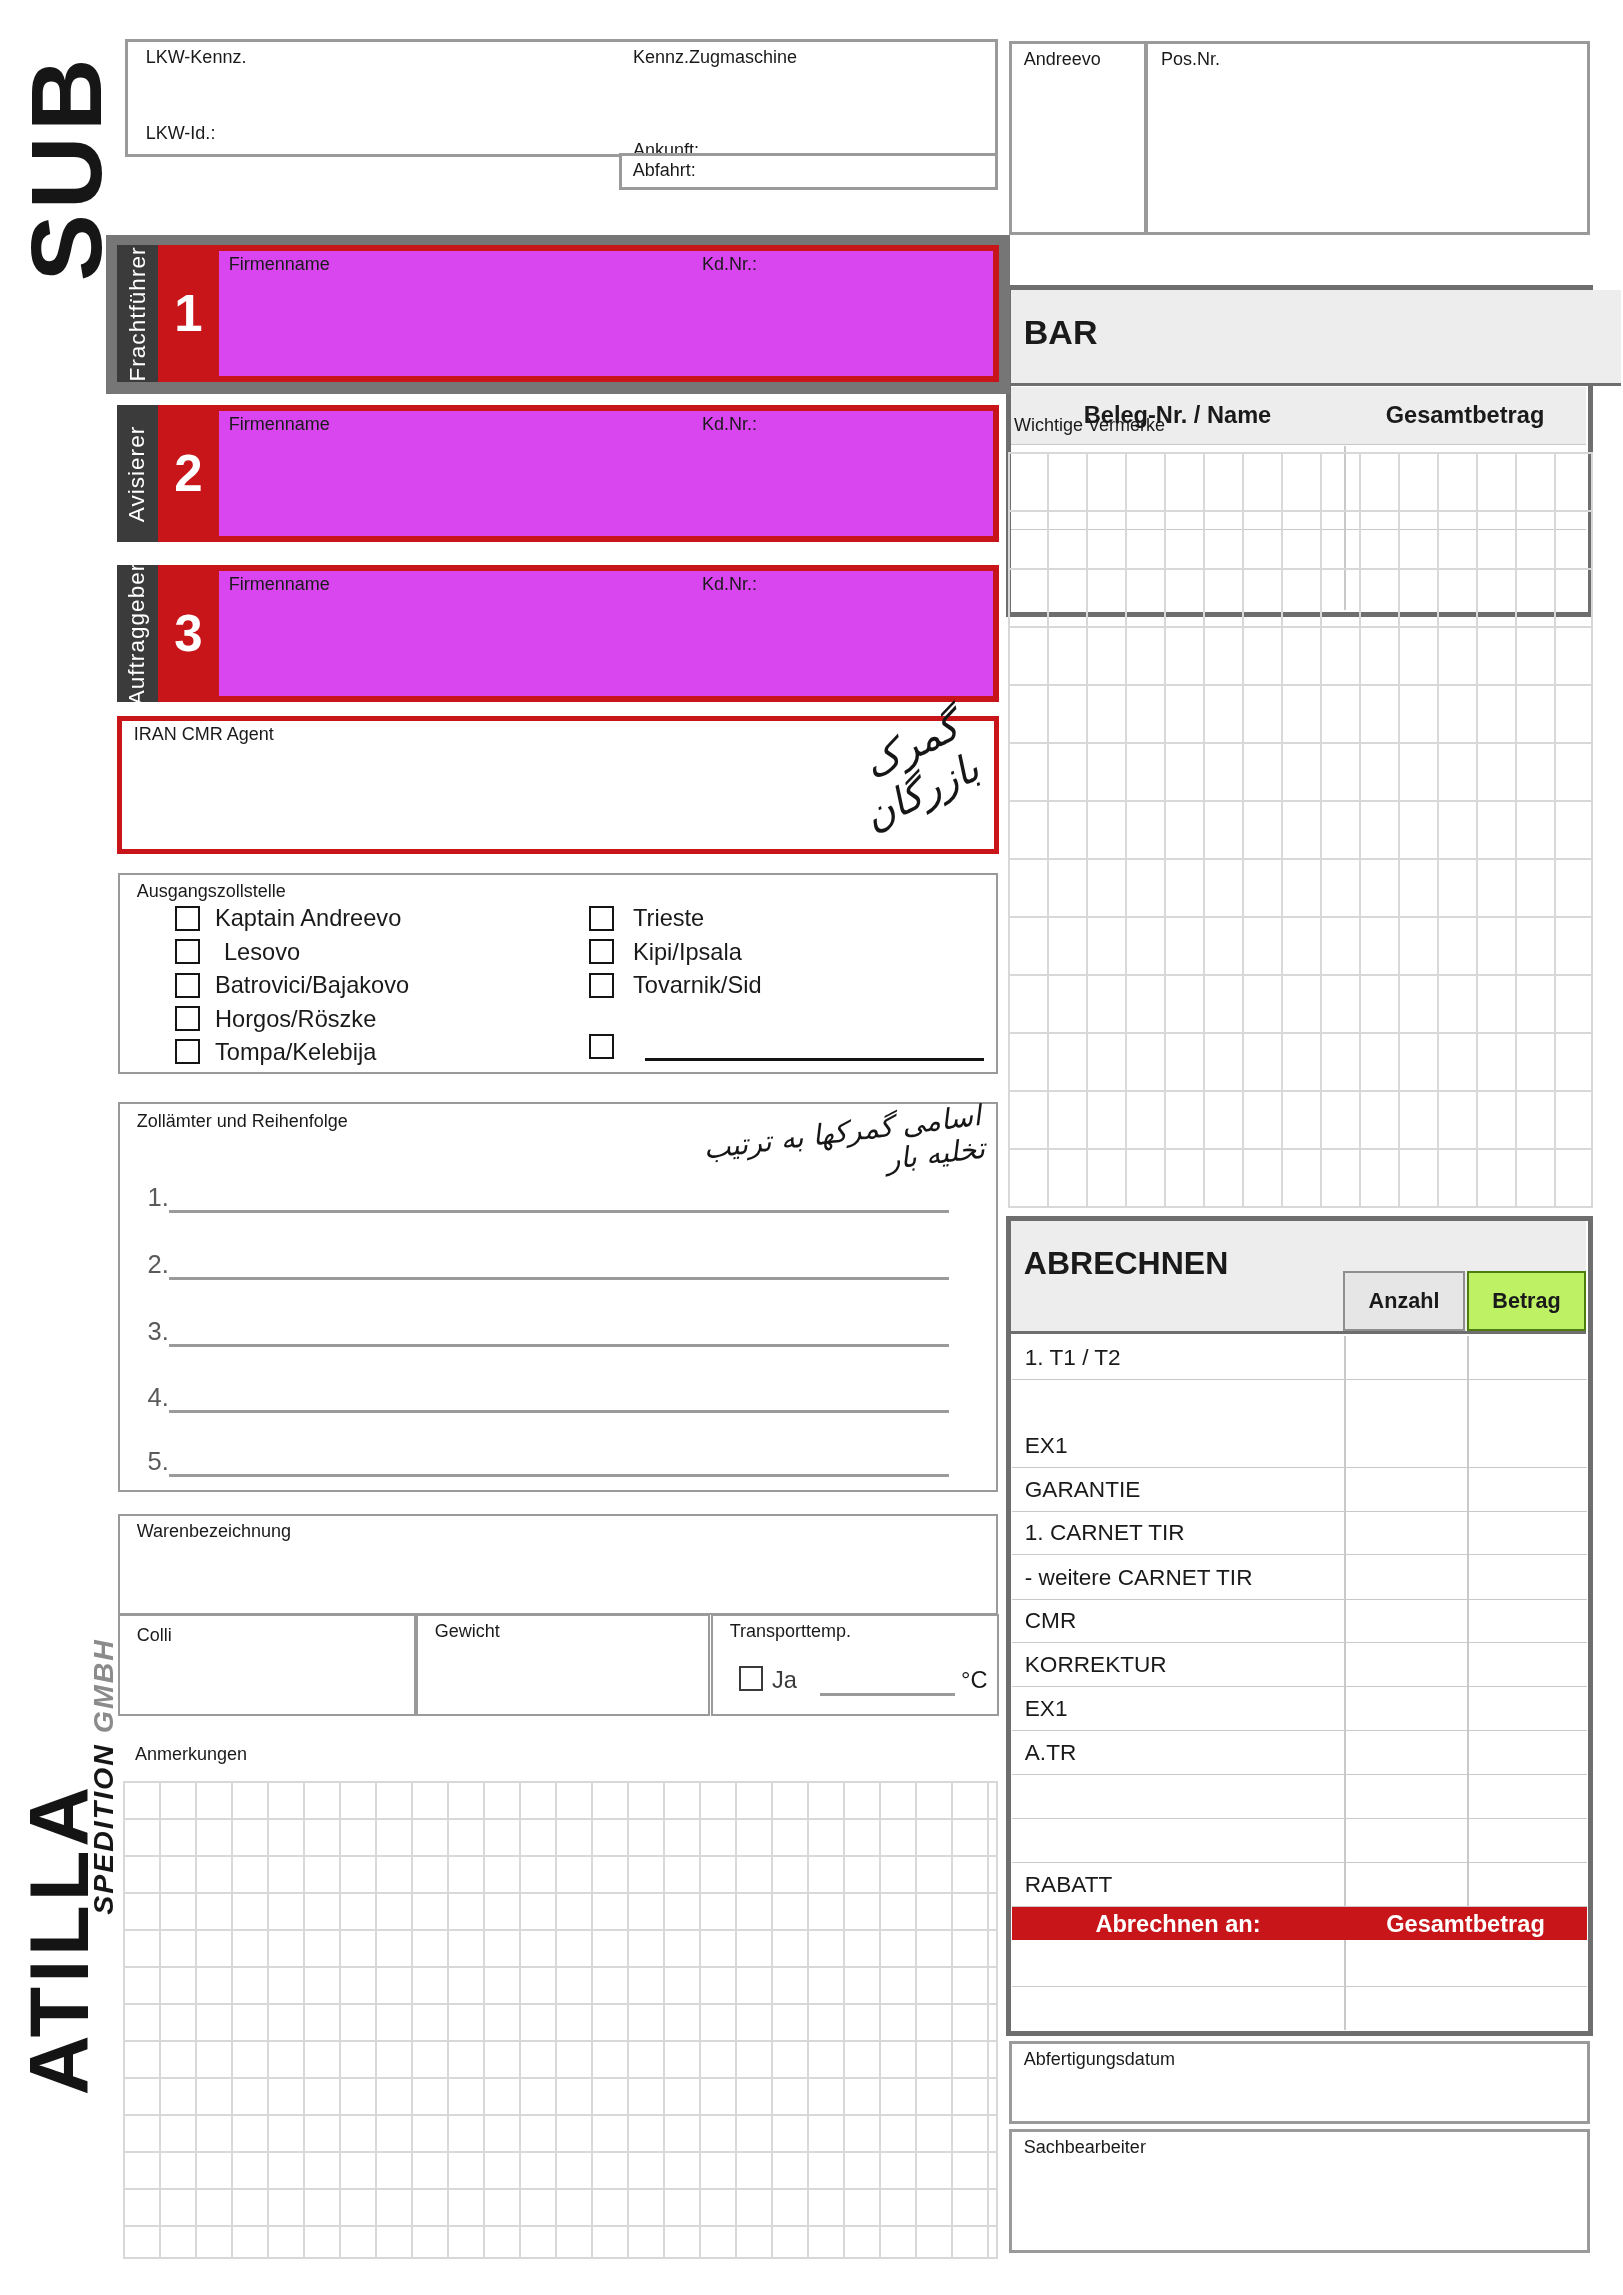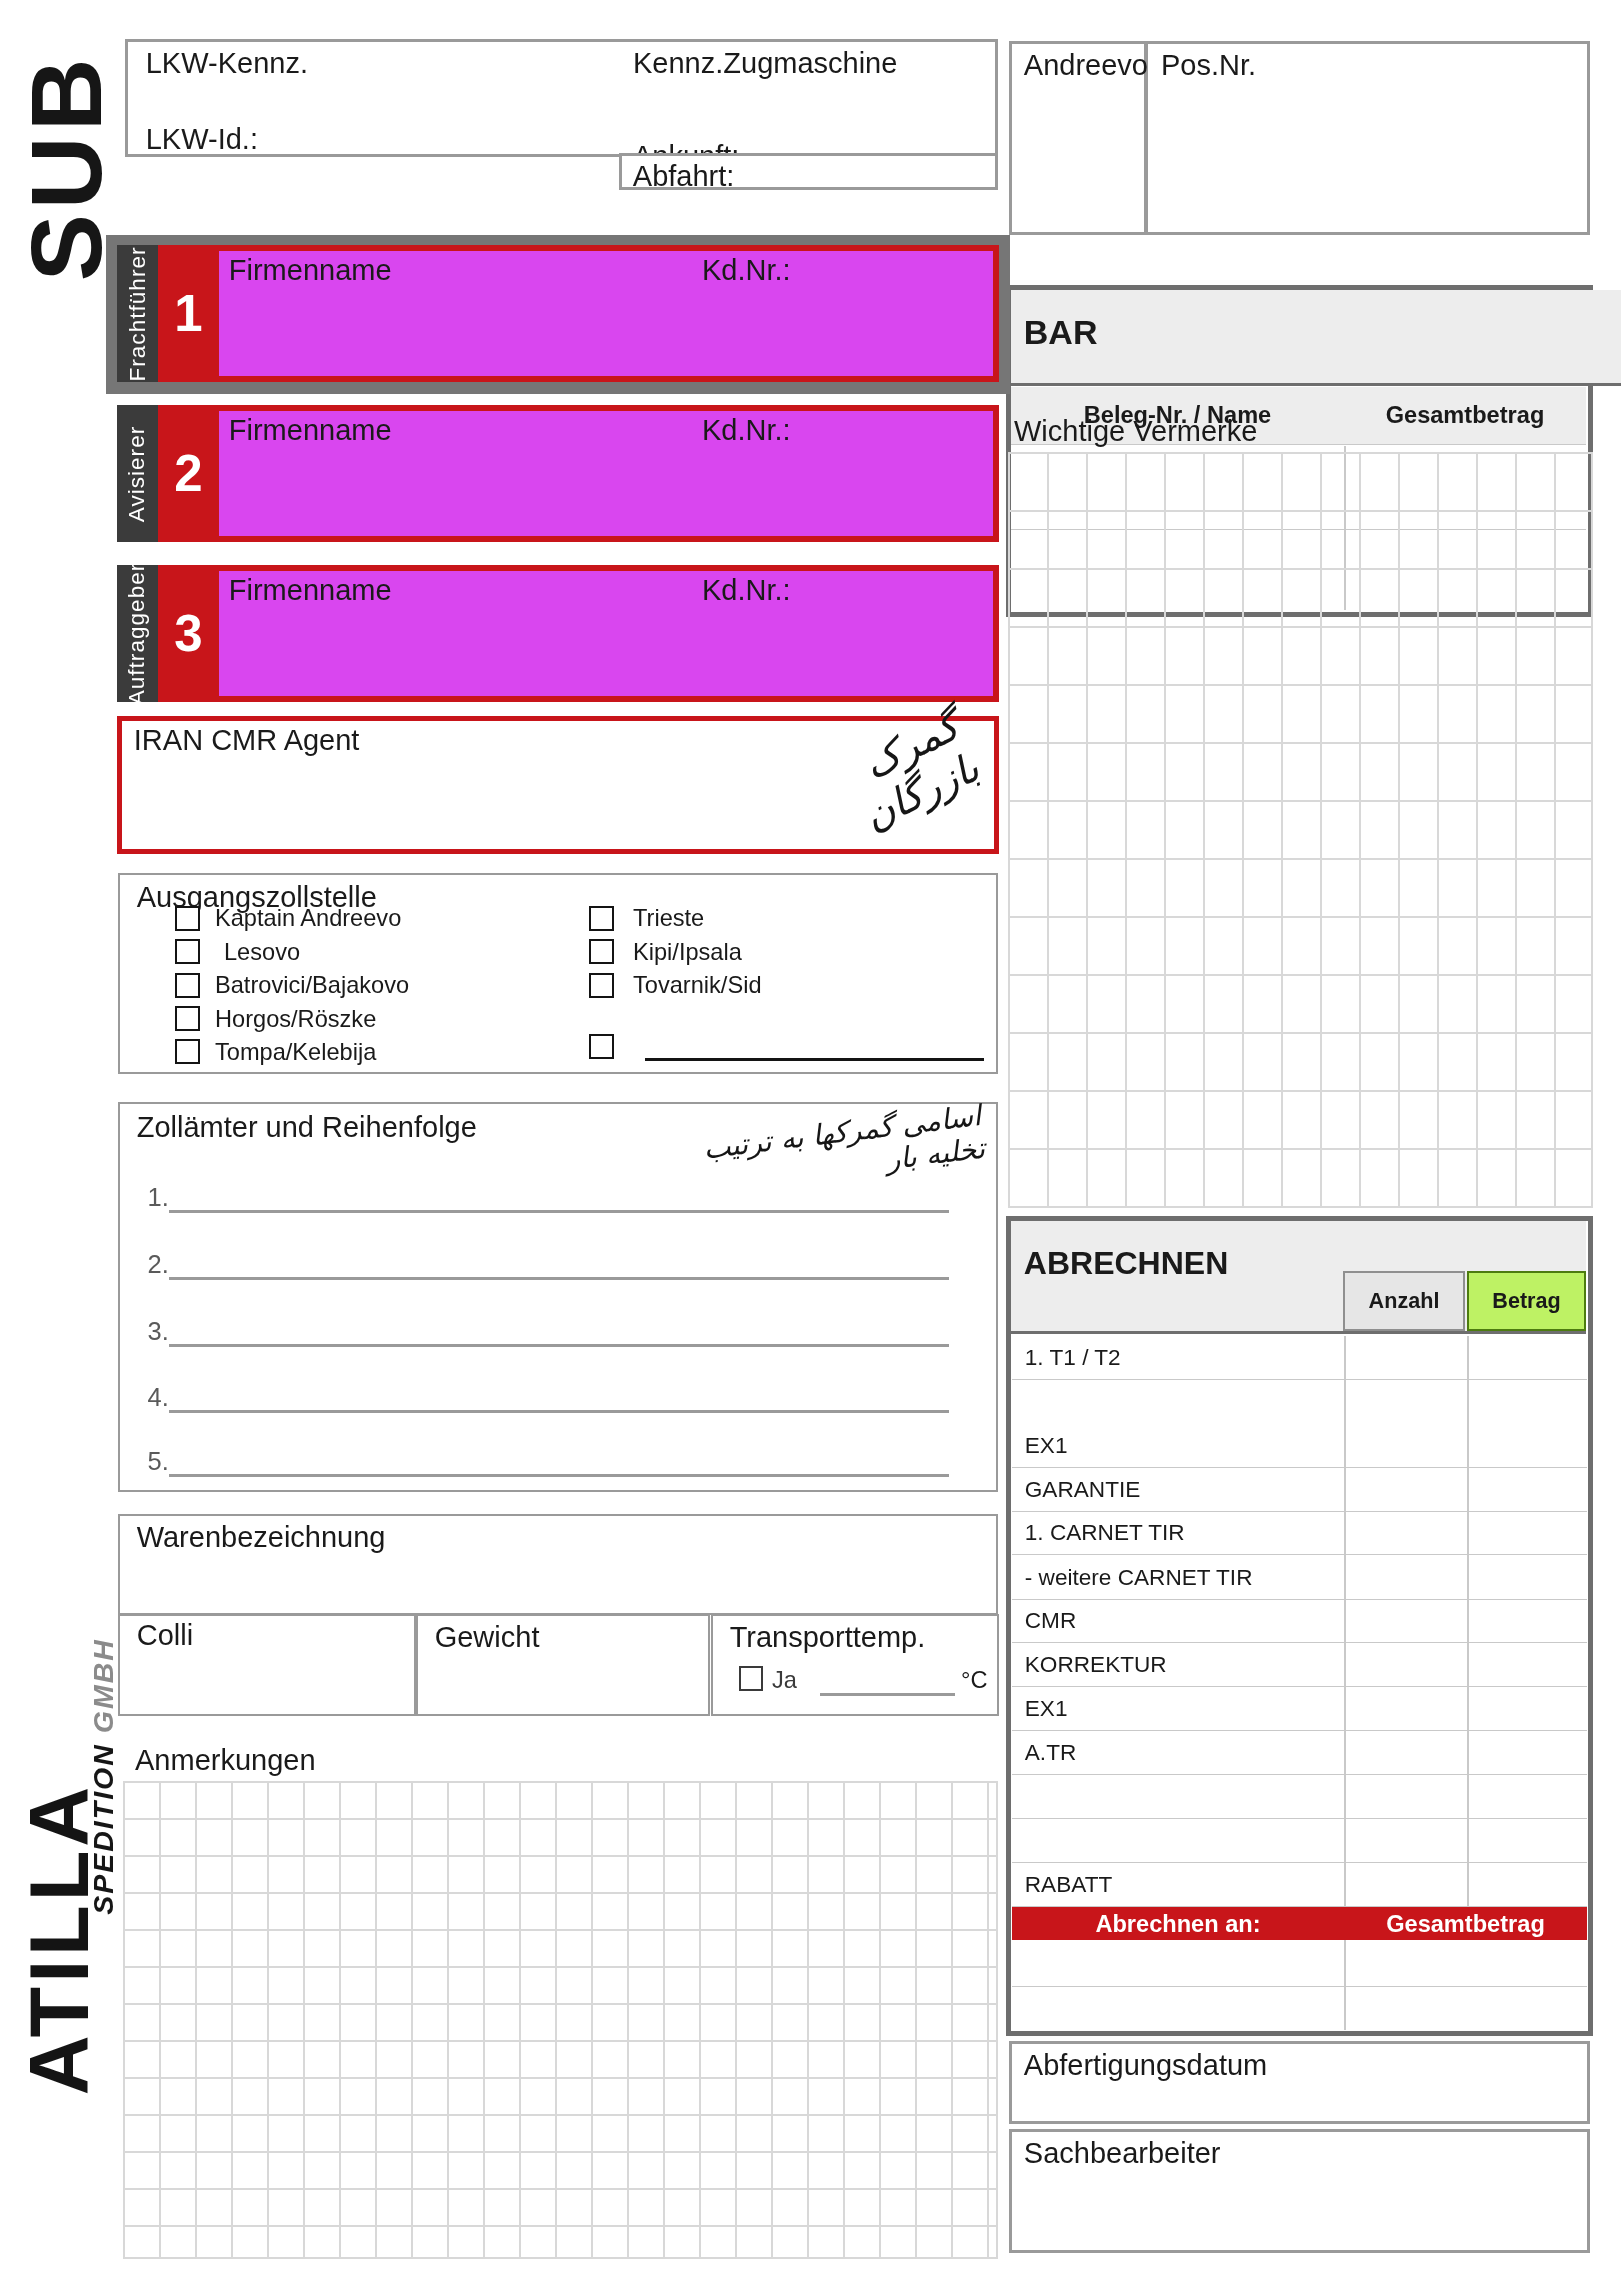--- a/index.html
+++ b/index.html
@@ -1,19 +1,19 @@
 <!DOCTYPE html>
 <html style="font-size:7.9px"><head>
 <meta charset="utf-8">
 <style>
   html,body{margin:0;padding:0;background:#fff;}
   #page{position:relative;width:1623px;height:2295px;background:#ffffff;
         font-family:"Liberation Sans", sans-serif;color:#1a1a1a;overflow:hidden;}
   .abs{position:absolute;}
-  .lbl{font-size:29px;line-height:1.1;}
+  .lbl{font-size:18px;line-height:1.1;}
   .box{position:absolute;border:3.9px solid #9a9a9a;background:#fff;box-sizing:border-box;}
   .box6{position:absolute;border:2.9px solid #9a9a9a;background:#fff;box-sizing:border-box;}
   .vwrap{display:flex;align-items:center;justify-content:center;overflow:visible;}
   .vtext{transform:rotate(-90deg);white-space:nowrap;}
   .cb{position:absolute;width:24.5px;height:24.5px;border:2.9px solid #141414;background:#fff;box-sizing:border-box;}
   .hline{position:absolute;height:2.5px;background:#9a9a9a;}
   .sec{position:absolute;background:#c8151a;}
   .sec-tab{position:absolute;left:0;top:0;width:41px;height:100%;background:#3b3b3b;color:#fff;}
   .sec-num{position:absolute;left:41px;top:0;width:61px;height:100%;display:flex;align-items:center;justify-content:center;
            color:#fff;font-size:51px;font-weight:bold;}
@@ -154,21 +154,21 @@
     <div class="hline" style="left:49px;top:306px;width:780px;"></div>
     <span class="abs bignum" style="left:27.5px;top:343px;">5.</span>
     <div class="hline" style="left:49px;top:370px;width:780px;"></div>
   </div>
 
   <div class="box6" style="left:118px;top:1514px;width:880px;height:101px;">
     <span class="abs lbl" style="left:16.7px;top:5.9px;">Warenbezeichnung</span>
   </div>
 
   <div class="box6" style="left:118px;top:1614px;width:298px;height:102px;">
-    <span class="abs lbl" style="left:16.7px;top:4px;">Colli</span>
+    <span class="abs lbl" style="left:16.7px;top:10px;">Colli</span>
   </div>
   <div class="box6" style="left:416px;top:1614px;width:294px;height:102px;">
     <span class="abs lbl" style="left:16.7px;top:5.9px;">Gewicht</span>
   </div>
   <div class="box6" style="left:711px;top:1614px;width:288px;height:102px;">
     <span class="abs lbl" style="left:16.7px;top:5.9px;">Transporttemp.</span>
     <div class="cb" style="left:25.5px;top:50px;border-color:#3a3a3a;"></div>
     <span class="abs" style="left:59px;top:51px;font-size:23.6px;color:#3a3a3a;">Ja</span>
     <div class="hline" style="left:107px;top:77px;width:135px;"></div>
     <span class="abs" style="left:248px;top:51px;font-size:23.6px;">°C</span>

